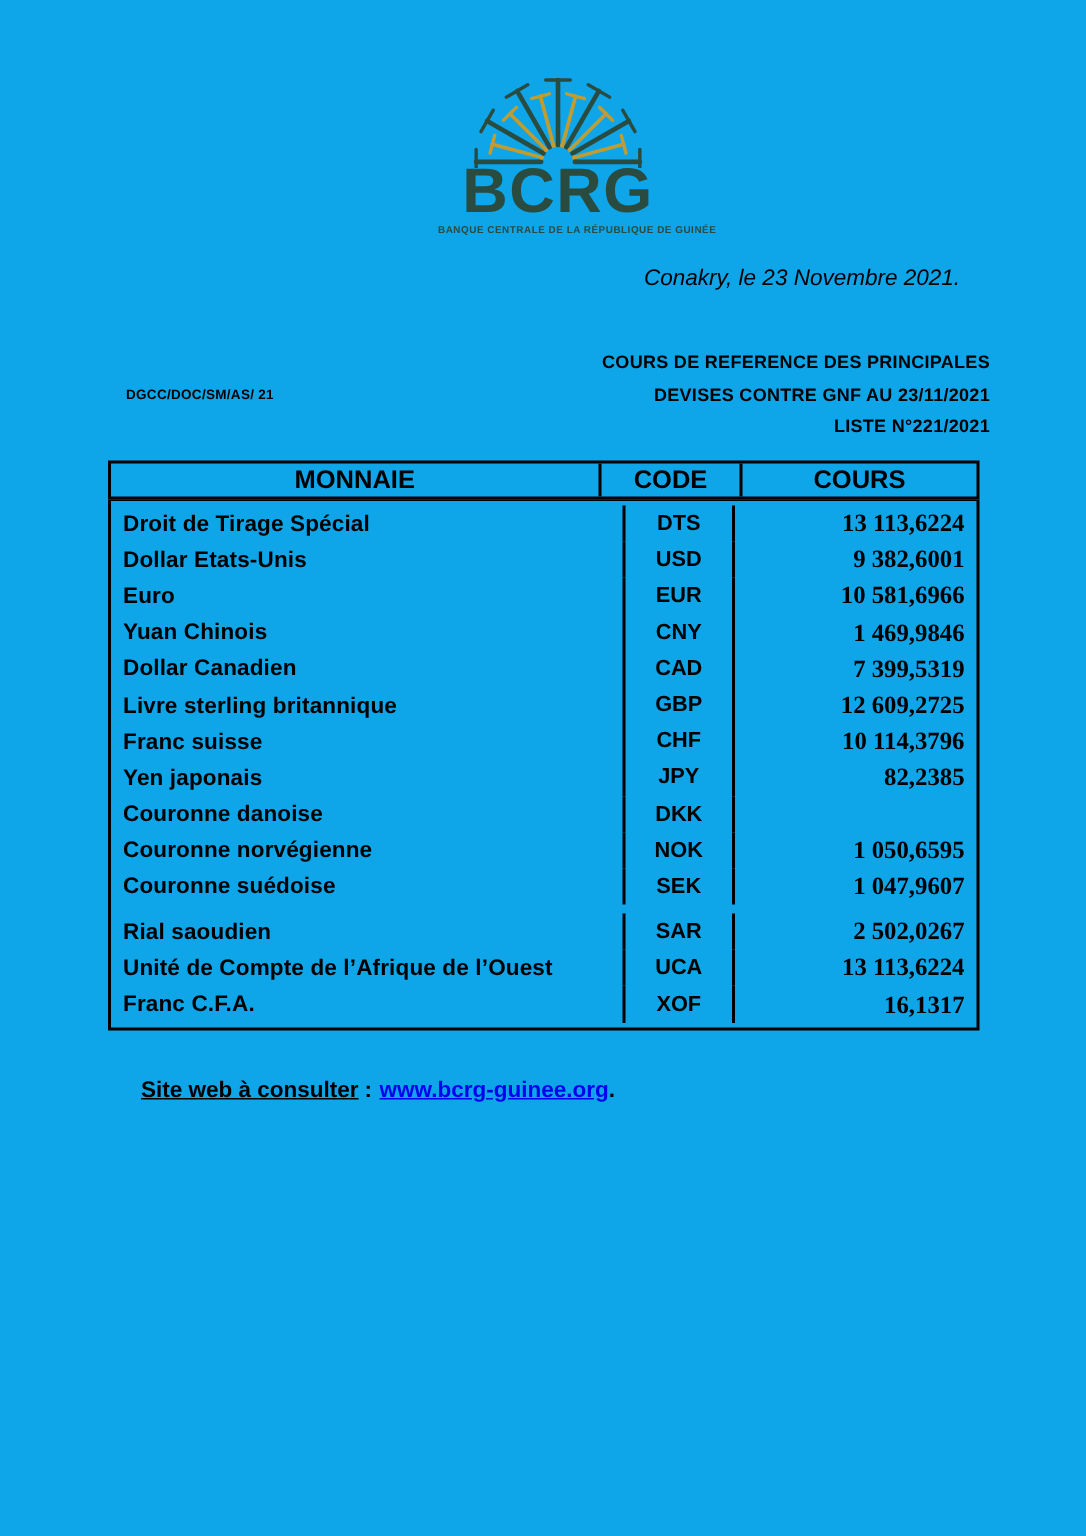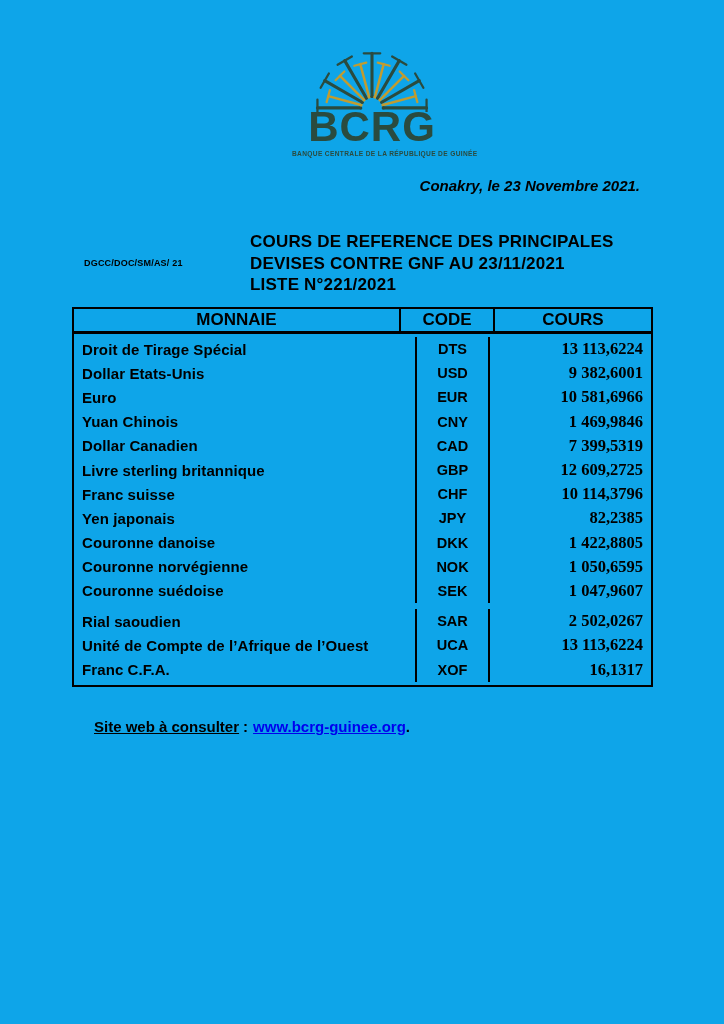--- a/index.html
+++ b/index.html
@@ -29,29 +29,29 @@
     color:var(--green); line-height:42px; margin-top:-6px;
   }
   .logo-subtitle{
     font-size:6.6px; font-weight:bold; letter-spacing:0.35px;
     color:var(--green); margin-top:2px; white-space:nowrap;
   }
 
   
   .date-line{
     position:absolute; top:177px; right:84px;
-    font-size:15px; font-weight:bold; font-style:italic;
+    font-size:15px; font-weight:normal; font-style:italic;
   }
   .doc-ref{
     position:absolute; top:258px; left:84px;
     font-size:9px; font-weight:bold; letter-spacing:0.2px;
   }
   .doc-title{
     position:absolute; top:231px; left:250px; width:410px;
-    text-align:left; font-size:17px; font-weight:bold;
+    text-align:right; font-size:12px; font-weight:bold;
     line-height:21.5px; letter-spacing:0.2px;
   }
 
   
   .rates-table{
     position:absolute; top:307px; left:72px; width:581px;
   }
   .thead{
     display:flex; height:26px; border:2px solid var(--ink);
     font-size:17px; font-weight:bold; align-items:center;
@@ -199,21 +199,20 @@
           <div class="c-cours">10 114,3796</div>
         </div>
         <div class="trow">
           <div class="c-name">Yen japonais</div>
           <div class="c-code">JPY</div>
           <div class="c-cours">82,2385</div>
         </div>
         <div class="trow">
           <div class="c-name">Couronne danoise</div>
           <div class="c-code">DKK</div>
-          <div class="c-cours">1 422,8805</div>
         </div>
         <div class="trow">
           <div class="c-name">Couronne norvégienne</div>
           <div class="c-code">NOK</div>
           <div class="c-cours">1 050,6595</div>
         </div>
         <div class="trow">
           <div class="c-name">Couronne suédoise</div>
           <div class="c-code">SEK</div>
           <div class="c-cours">1 047,9607</div>

